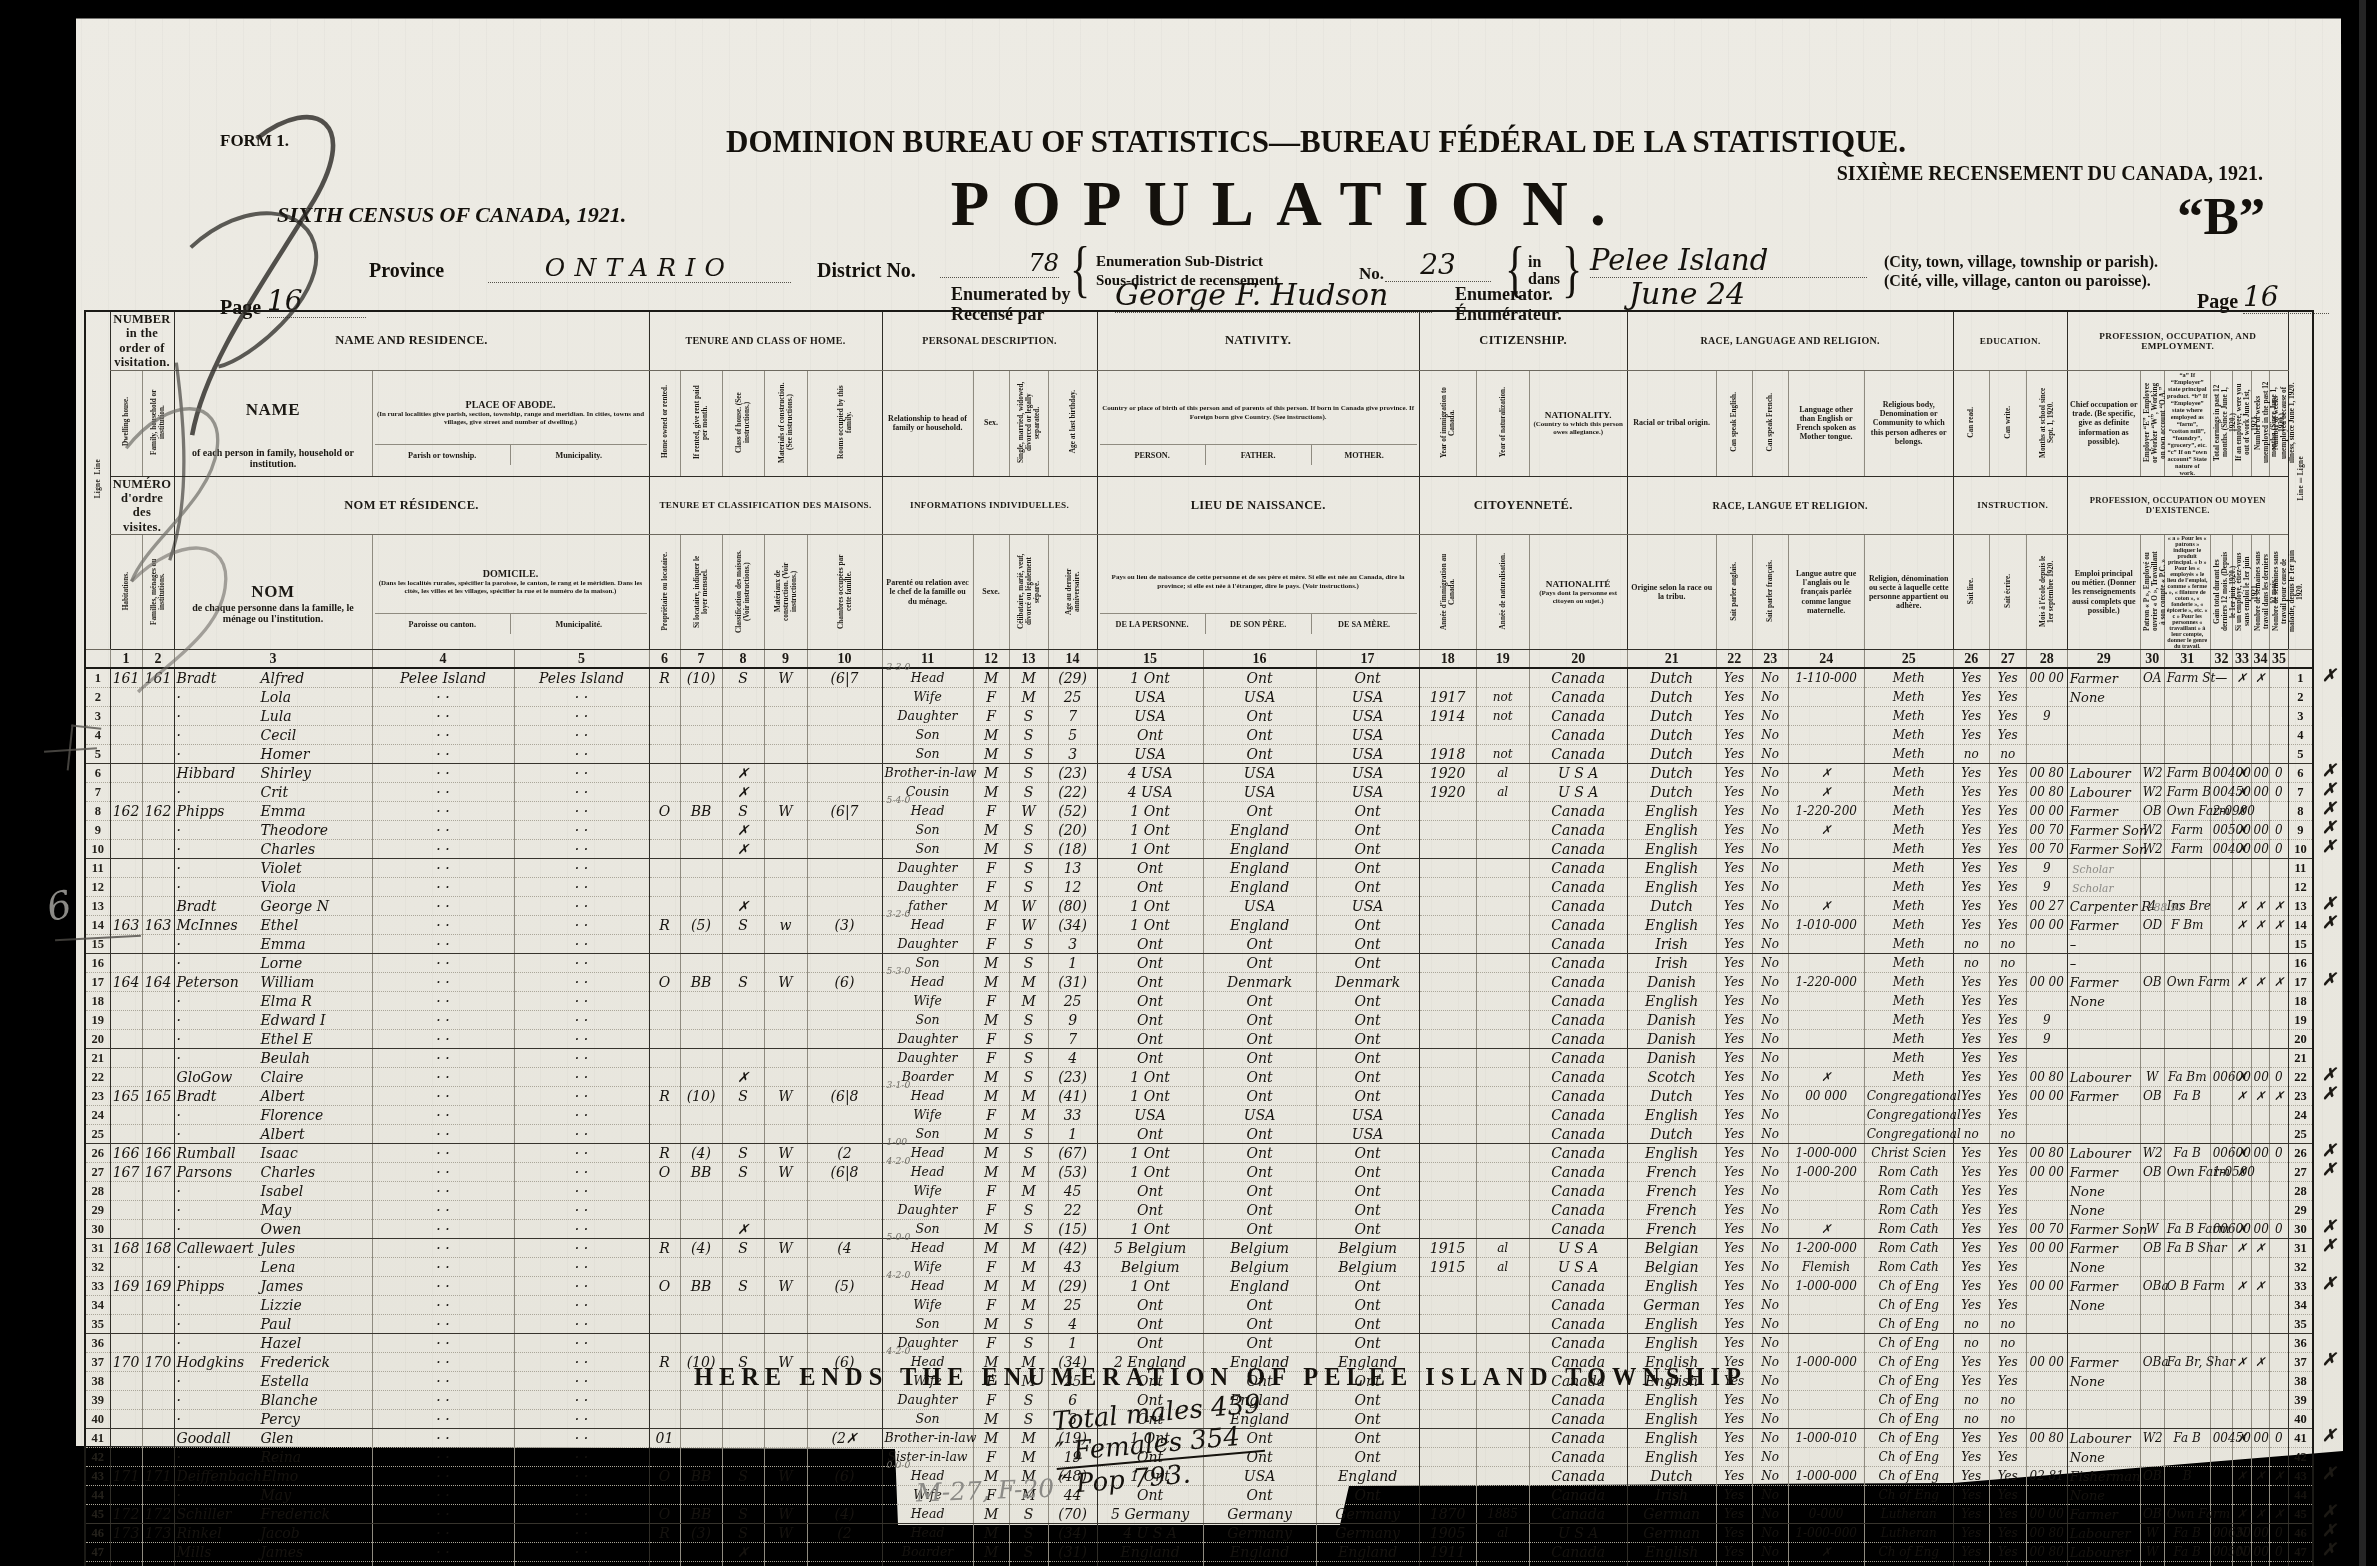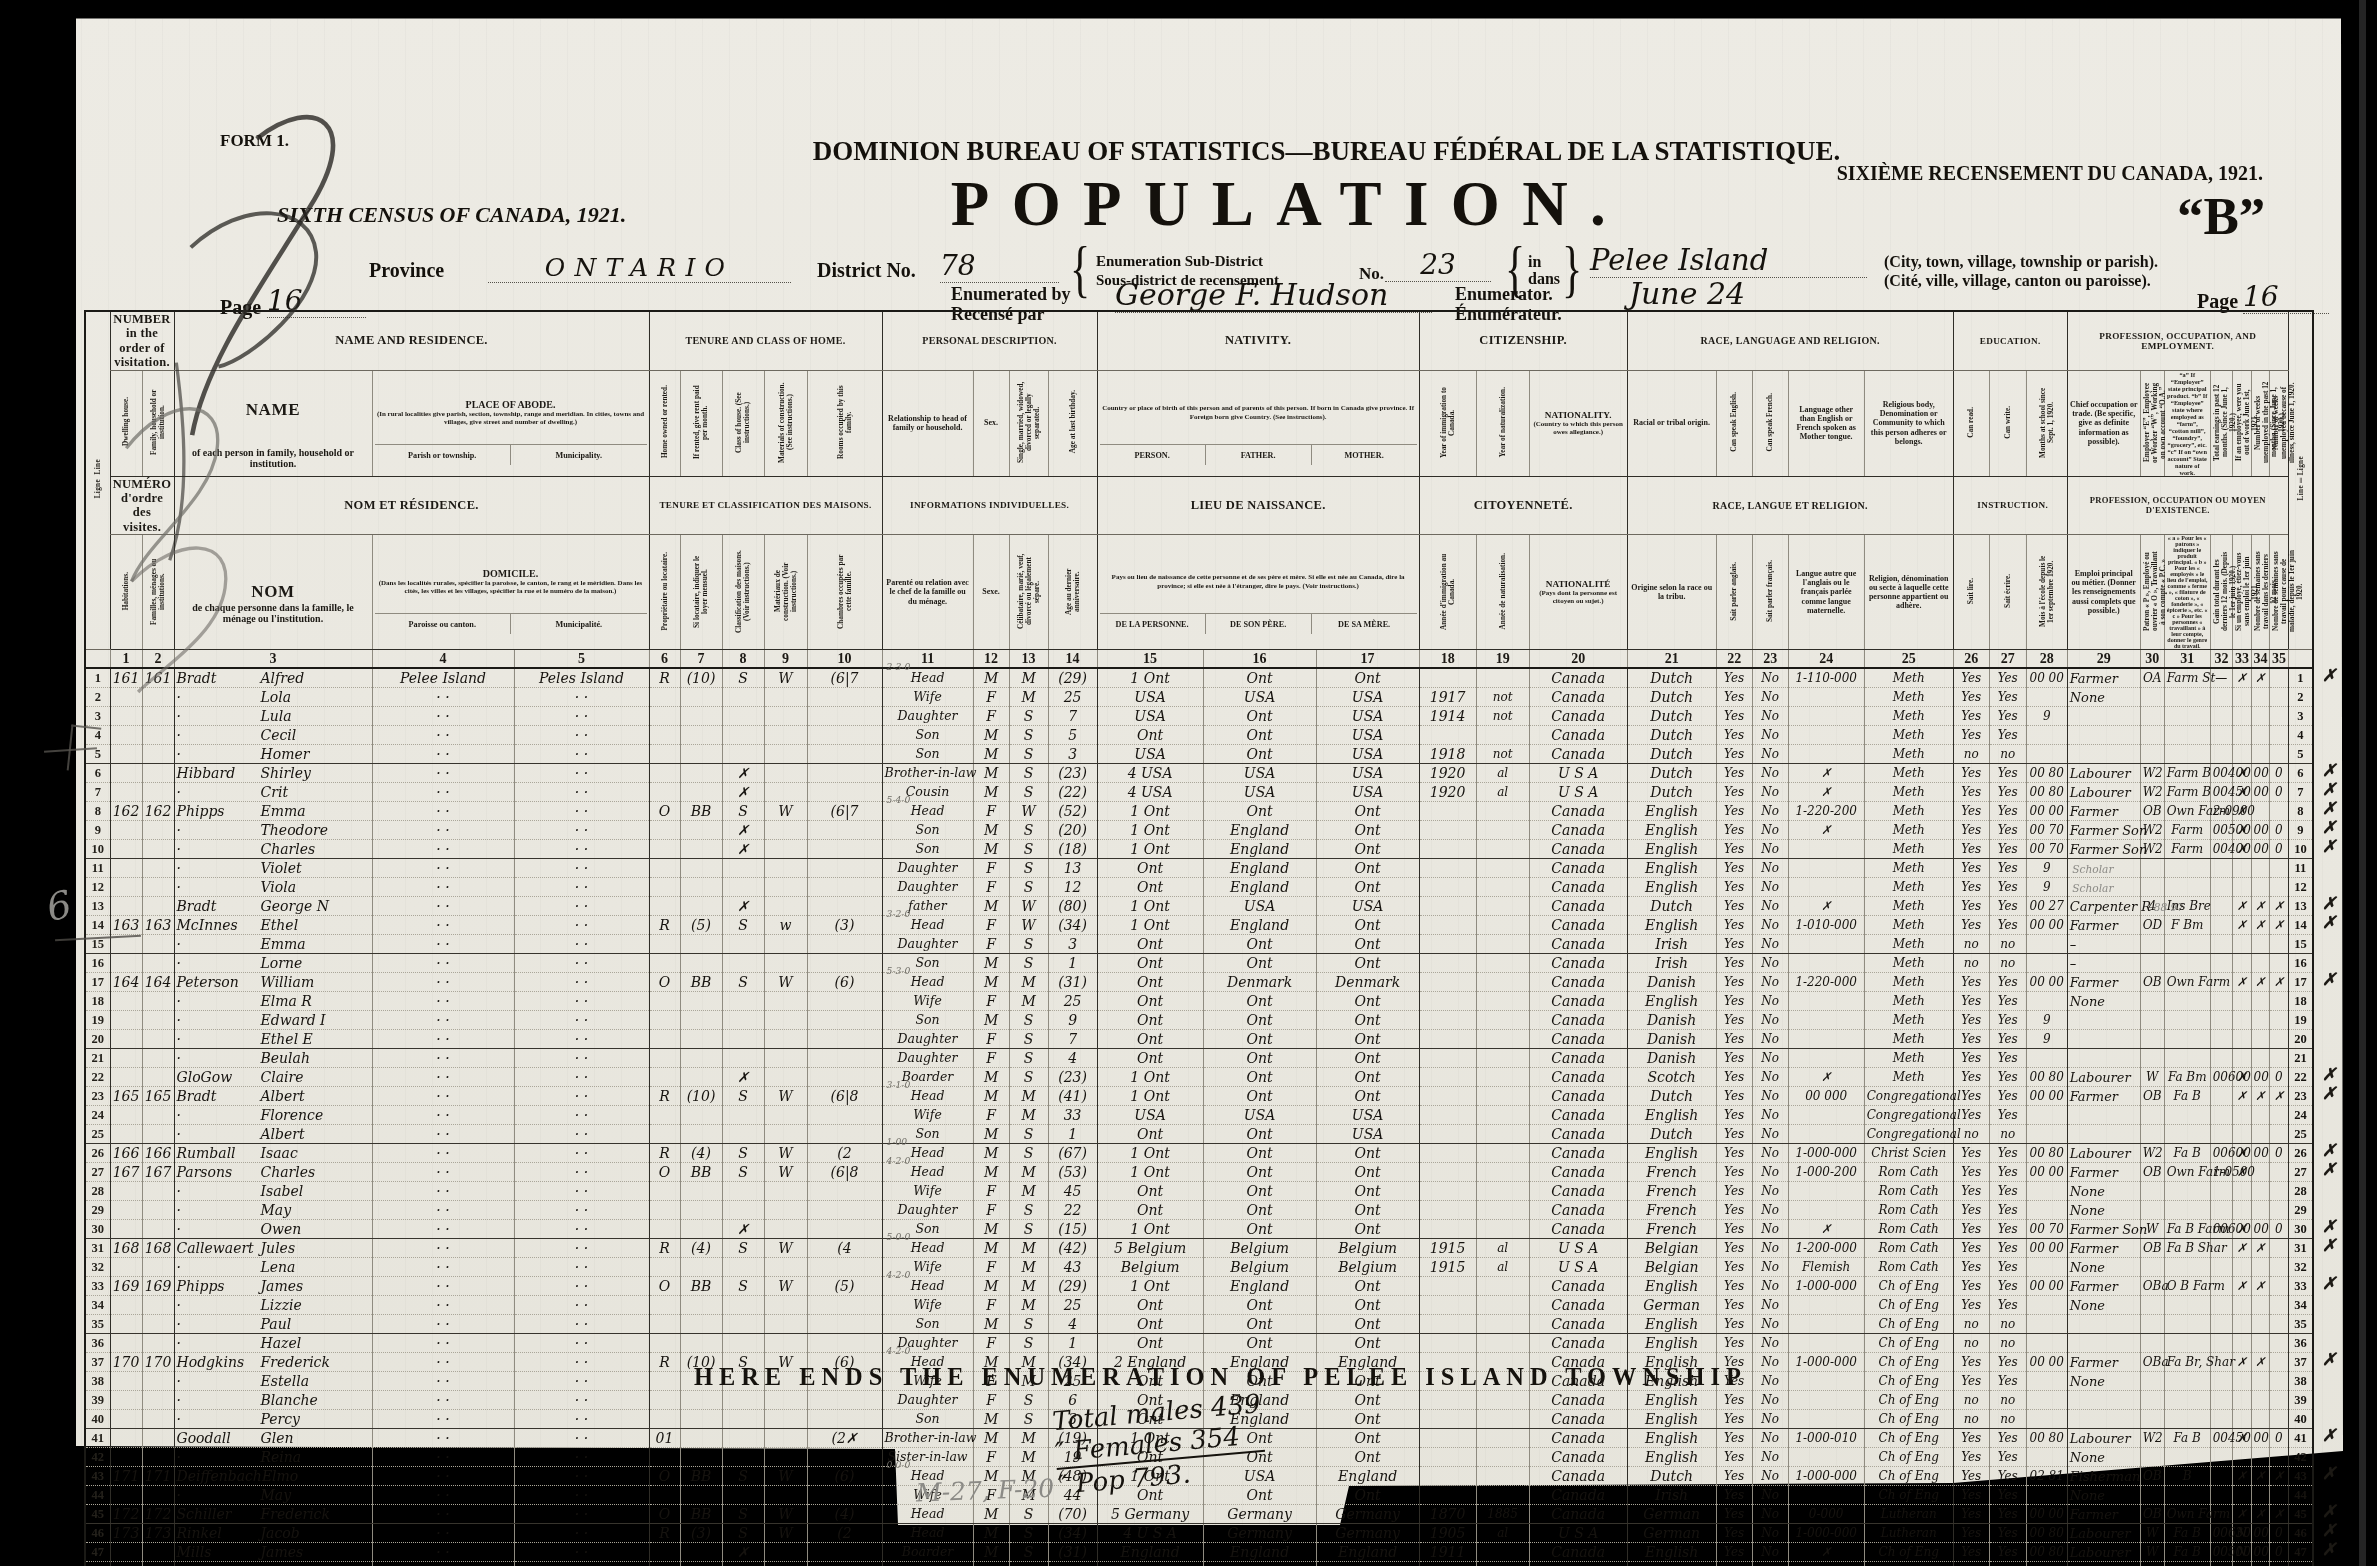--- a/index.html
+++ b/index.html
@@ -65,29 +65,29 @@
   .sixline{position:absolute;left:55px;top:937px;width:86px;border-top:2.6px solid #4c4a45;transform:rotate(-3deg);opacity:.8;}
 </style>
 </head>
 <body>
 
 <div class="paper"></div>
 <div class="filmstreak" style="left:2359px;"></div>
 
 <div class="p b" style="left:220px;top:131px;font-size:17px;">FORM 1.</div>
 <div class="p b" style="left:277px;top:202px;font-size:22px;font-style:italic;">SIXTH CENSUS OF CANADA, 1921.</div>
-<div class="p b" style="left:726px;top:136px;width:1201px;text-align:center;font-size:27px;">DOMINION BUREAU OF STATISTICS—BUREAU FÉDÉRAL DE LA STATISTIQUE.</div>
+<div class="p b" style="left:726px;top:124px;width:1201px;text-align:left;font-size:31px;">DOMINION BUREAU OF STATISTICS—BUREAU FÉDÉRAL DE LA STATISTIQUE.</div>
 <div class="p b" style="left:1775px;top:162px;width:488px;text-align:right;font-size:20px;">SIXIÈME RECENSEMENT DU CANADA, 1921.</div>
 <div class="p b" style="left:910px;top:168px;width:759px;text-align:center;font-size:63px;letter-spacing:22.4px;">POPULATION.</div>
 <div class="p b" style="left:2177px;top:186px;font-size:53px;">“B”</div>
 
 <div class="p b" style="left:369px;top:259px;font-size:20px;">Province</div>
 <div class="p hw dotted" style="left:488px;top:253px;width:303px;text-align:center;font-size:25px;letter-spacing:9.2px;">ONTARIO</div>
 <div class="p b" style="left:817px;top:259px;font-size:20px;">District No.</div>
-<div class="p hw dotted" style="left:940px;top:249px;width:119px;text-align:left;font-size:28px;">78</div>
+<div class="p hw dotted" style="left:940px;top:249px;width:119px;text-align:right;font-size:24px;">78</div>
 <div class="p brace" style="left:1070px;top:245px;">{</div>
 <div class="p b" style="left:1096px;top:252px;font-size:15px;line-height:18.5px;">
   <div>Enumeration Sub-District</div>
   <div>Sous-district de recensement</div>
 </div>
 <div class="p b" style="left:1359px;top:264px;font-size:17px;">No.</div>
 <div class="p hw dotted" style="left:1385px;top:248px;width:106px;text-align:center;font-size:28px;">23</div>
 <div class="p brace" style="left:1505px;top:245px;">{</div>
 <div class="p b" style="left:1528px;top:253px;font-size:16px;line-height:17px;">
   <div>in</div>

